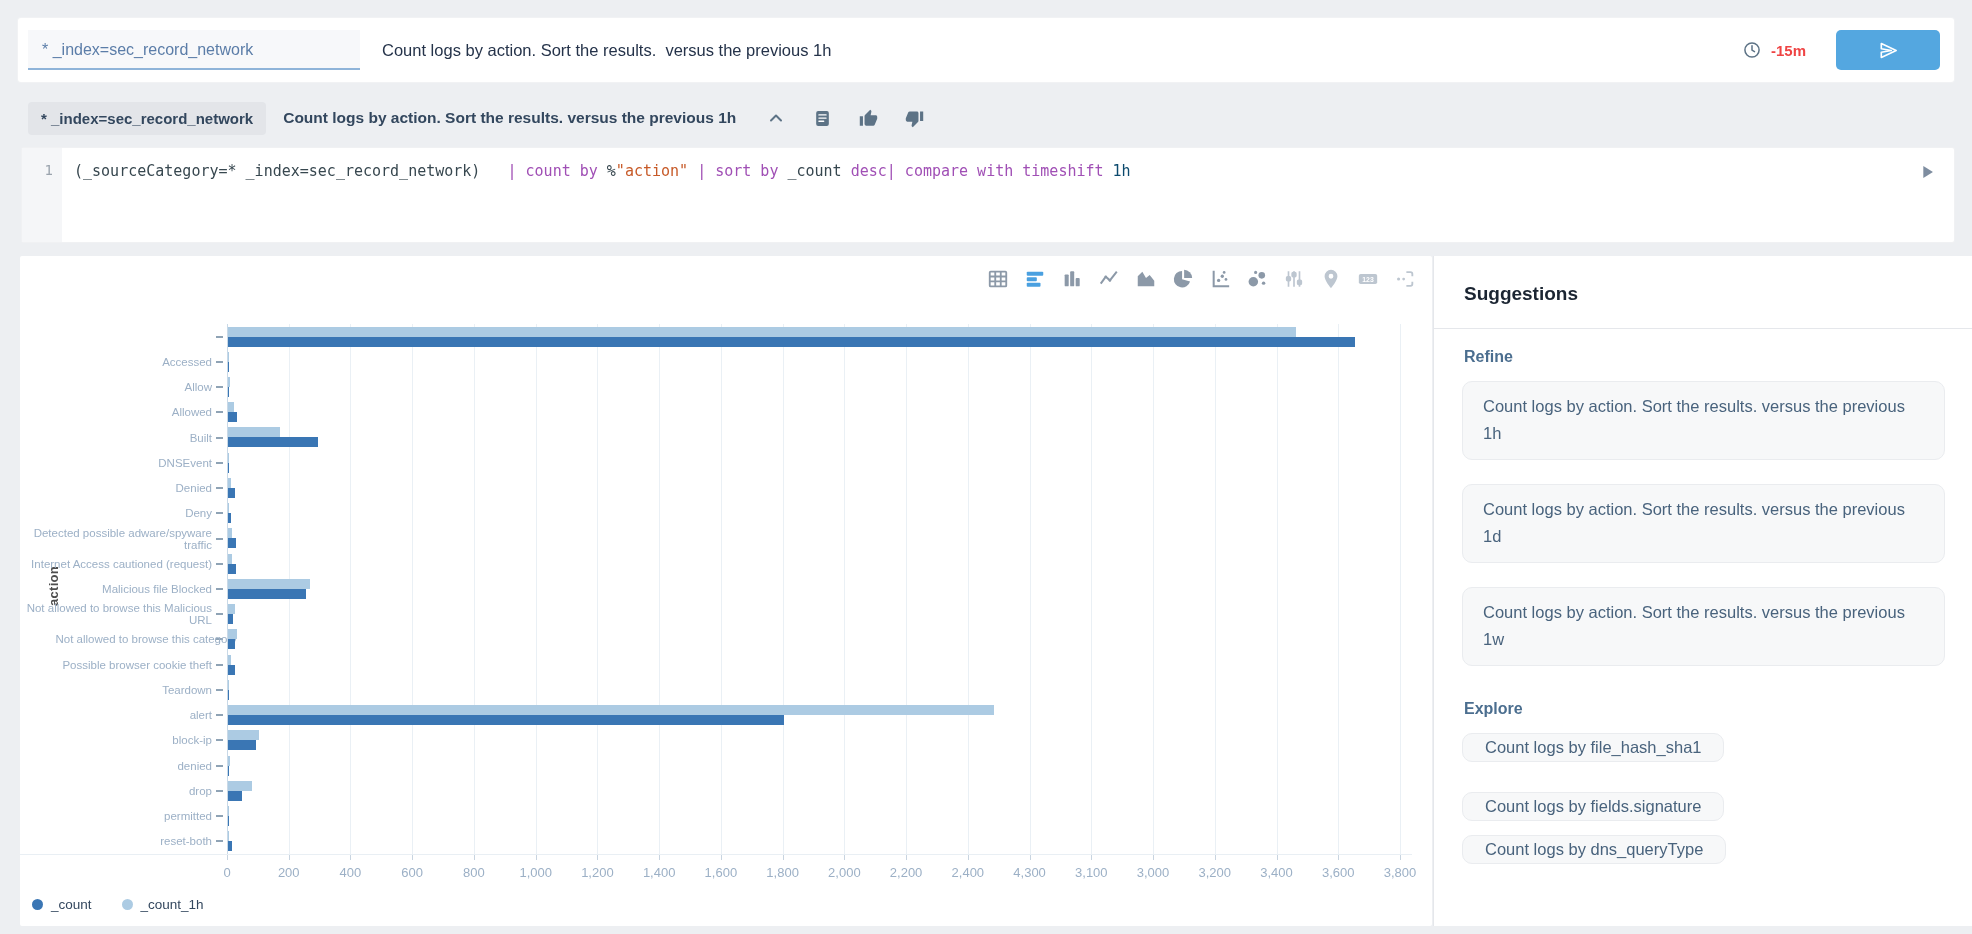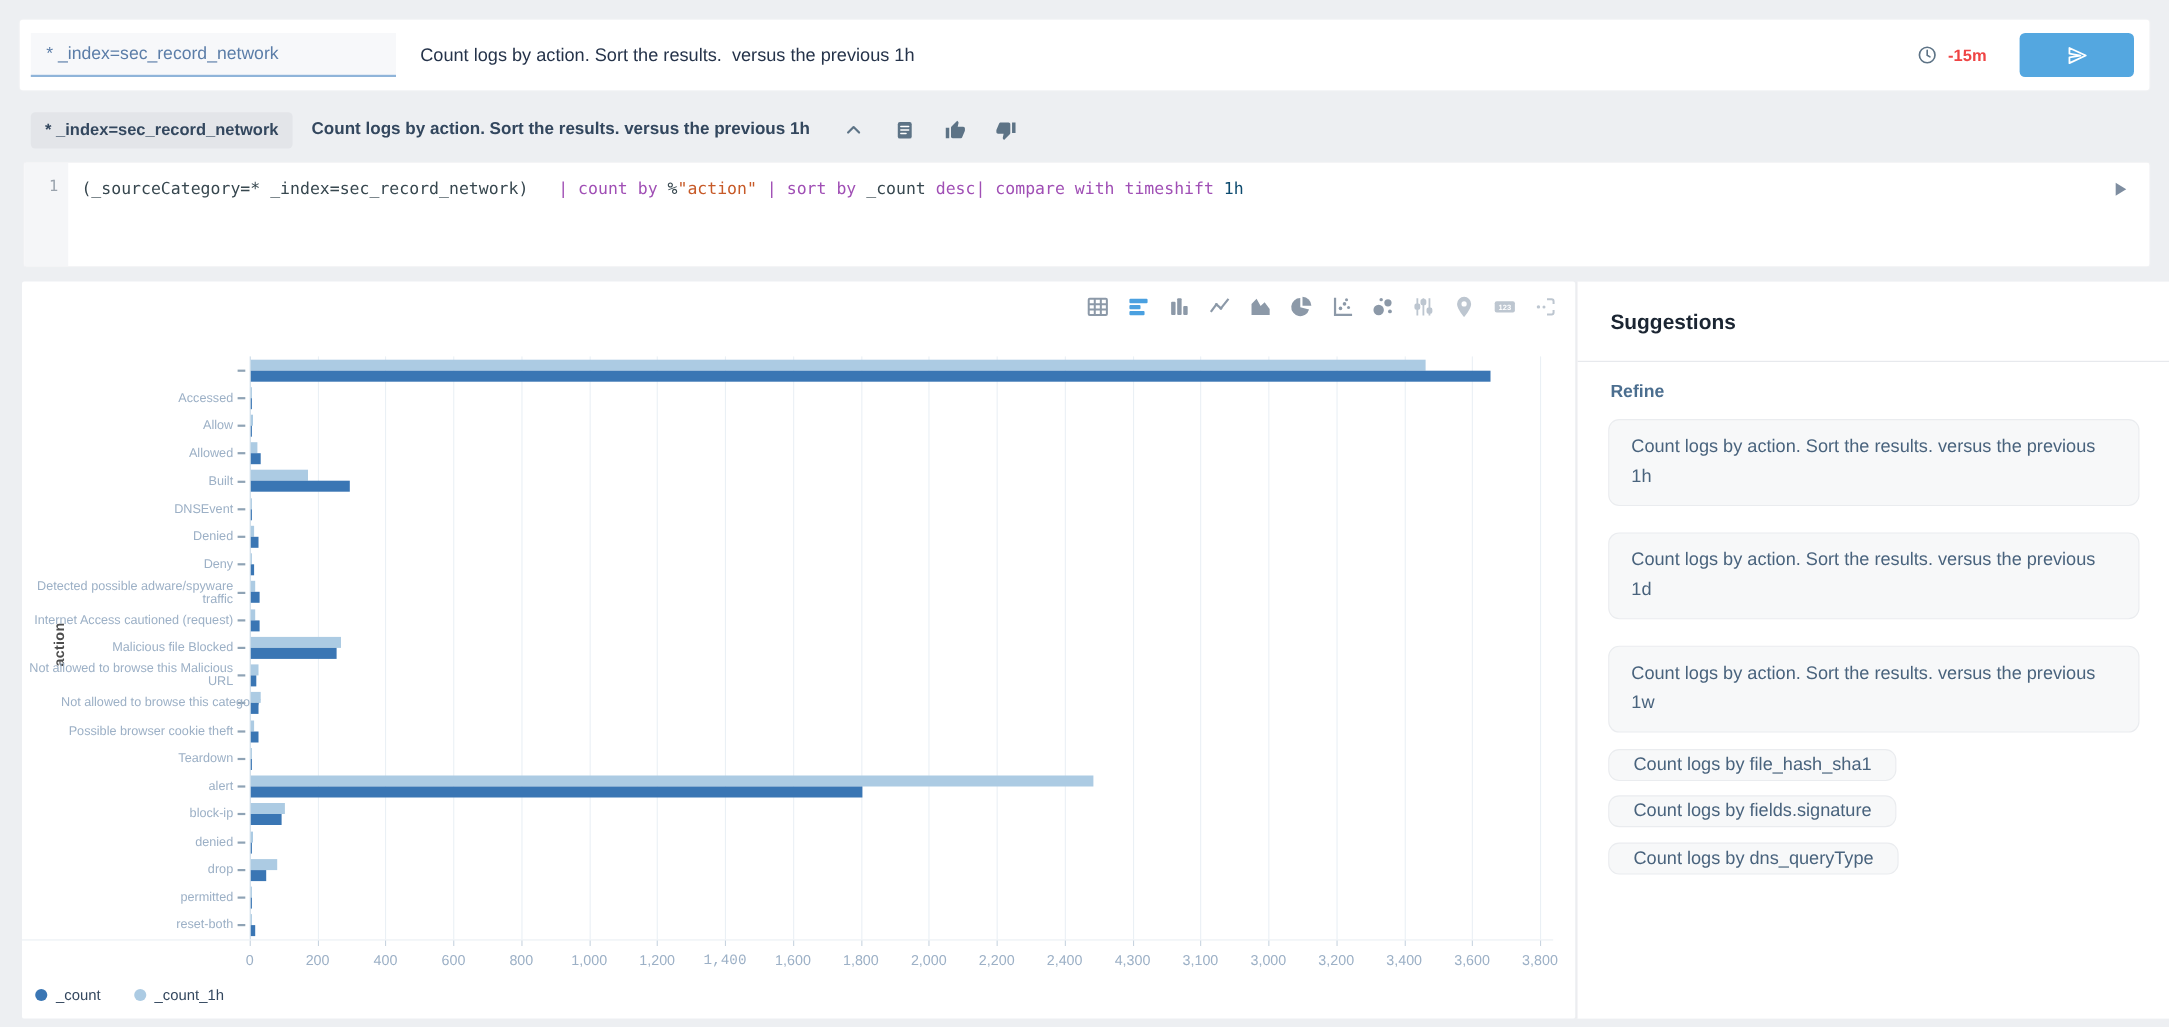--- a/index.html
+++ b/index.html
@@ -350,21 +350,21 @@
         <div class="xlabel" style="left: 330.474px;">400</div>
         <div class="tick" style="left: 392.211px;"></div>
         <div class="xlabel" style="left: 392.211px;">600</div>
         <div class="tick" style="left: 453.947px;"></div>
         <div class="xlabel" style="left: 453.947px;">800</div>
         <div class="tick" style="left: 515.684px;"></div>
         <div class="xlabel" style="left: 515.684px;">1,000</div>
         <div class="tick" style="left: 577.421px;"></div>
         <div class="xlabel" style="left: 577.421px;">1,200</div>
         <div class="tick" style="left: 639.158px;"></div>
-        <div class="xlabel" style="left: 639.158px; font-family: Liberation Mono, monospace;">1,400</div>
+        <div class="xlabel" style="left: 639.158px;">1,400</div>
         <div class="tick" style="left: 700.895px;"></div>
         <div class="xlabel" style="left: 700.895px;">1,600</div>
         <div class="tick" style="left: 762.632px;"></div>
         <div class="xlabel" style="left: 762.632px;">1,800</div>
         <div class="tick" style="left: 824.368px;"></div>
         <div class="xlabel" style="left: 824.368px;">2,000</div>
         <div class="tick" style="left: 886.105px;"></div>
         <div class="xlabel" style="left: 886.105px;">2,200</div>
         <div class="tick" style="left: 947.842px;"></div>
         <div class="xlabel" style="left: 947.842px;">2,400</div>
@@ -396,17 +396,18 @@
   </div>
 </div>
 
 <div class="suggest-panel">
   <div class="sg-title">Suggestions</div>
   <div class="sg-divider"></div>
   <div class="sg-heading">Refine</div>
   <div class="sg-card first">Count logs by action. Sort the results. versus the previous 1h</div>
   <div class="sg-card">Count logs by action. Sort the results. versus the previous 1d</div>
   <div class="sg-card">Count logs by action. Sort the results. versus the previous 1w</div>
+  <div class="sg-heading explore">Explore</div>
   <div class="sg-card fit first">Count logs by file_hash_sha1</div>
-  <div class="sg-card fit" style="margin-top:13px">Count logs by fields.signature</div>
+  <div class="sg-card fit" style="margin-top:30px">Count logs by fields.signature</div>
   <div class="sg-card fit" style="margin-top:14px">Count logs by dns_queryType</div>
 
 </div>
 
 </body></html>

